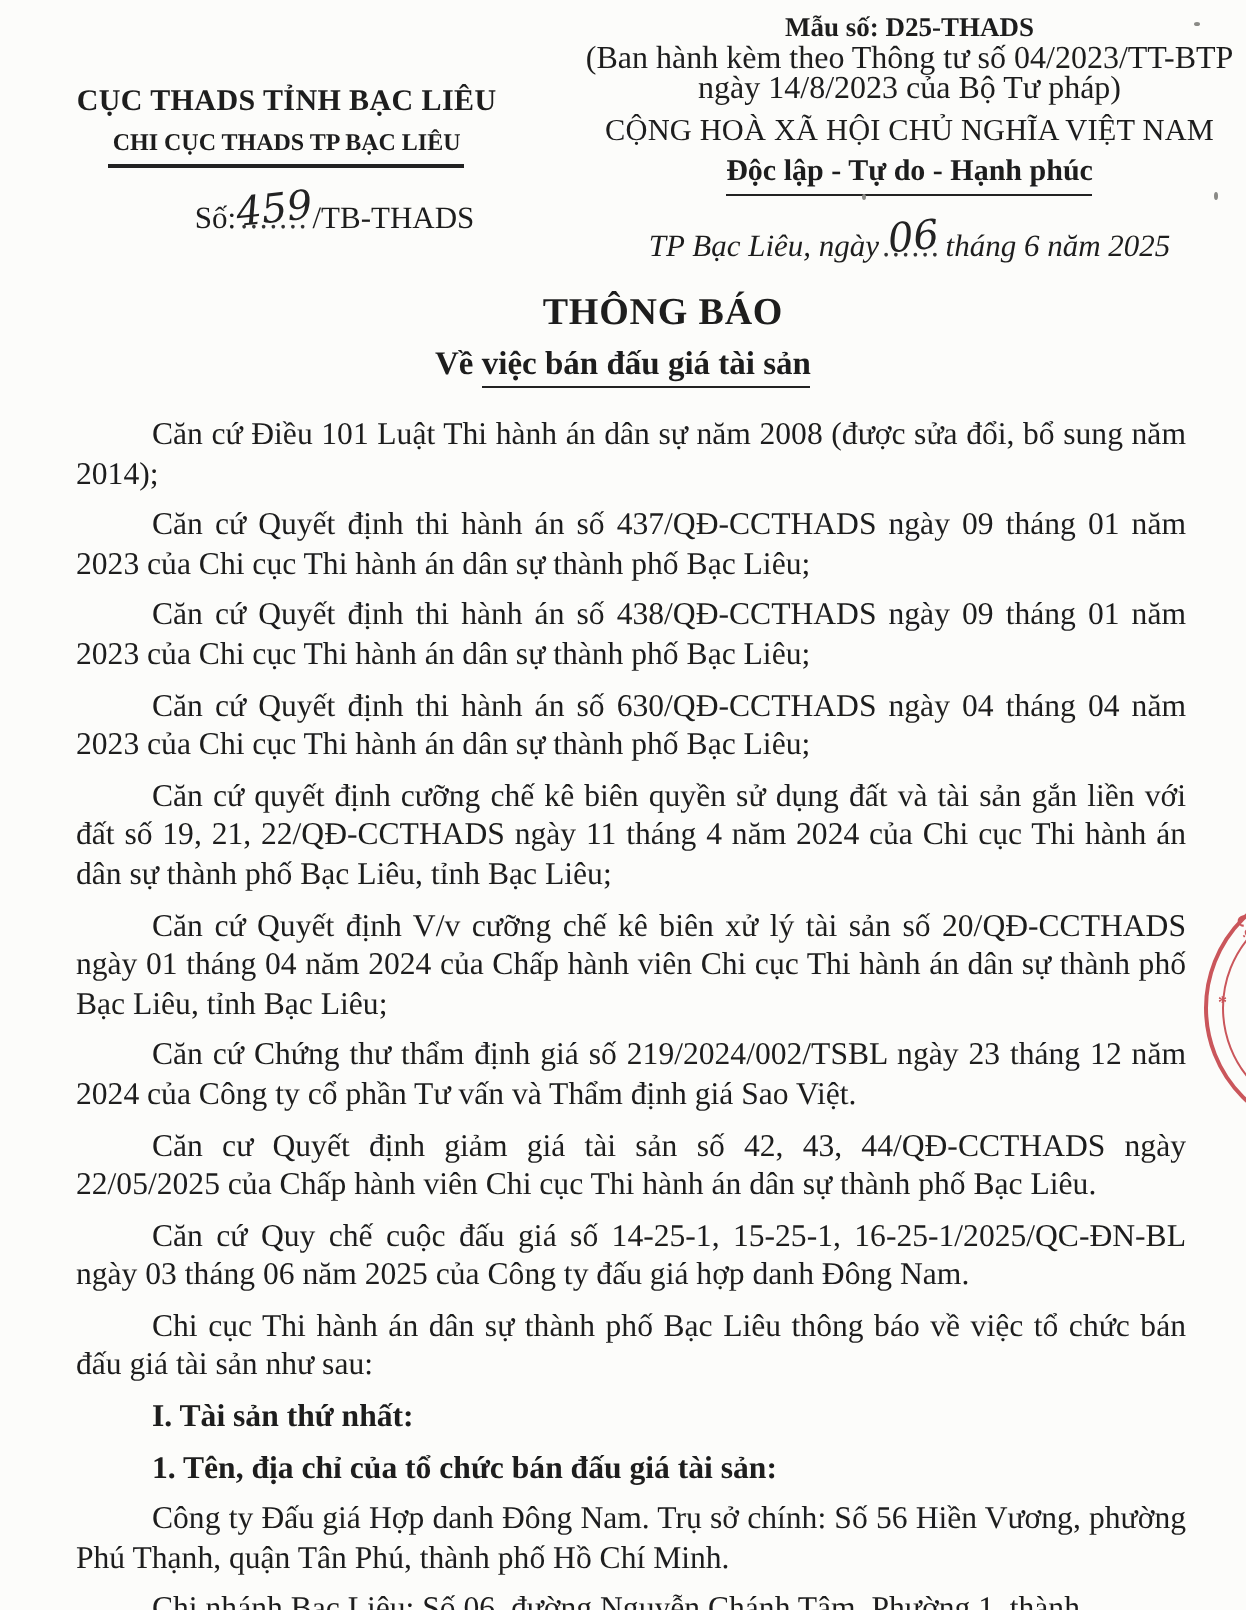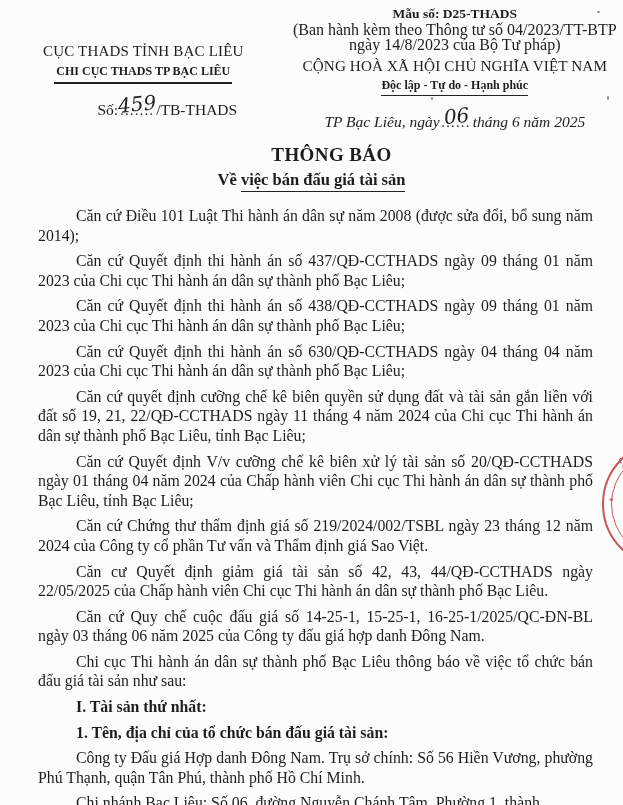--- a/index.html
+++ b/index.html
@@ -10,28 +10,28 @@
     background:#fcfcfa;
     overflow:hidden;
     color:#1d1d1d;
     font-family:"Liberation Serif","DejaVu Serif",serif;
     box-sizing:border-box;
   }
   
   .hdr{display:flex;padding-top:6px;}
   .hdr-left{width:46%;text-align:center;padding-top:37px;box-sizing:border-box;}
   .hdr-right{width:54%;text-align:center;box-sizing:border-box;}
-  .agency-parent{font-size:15px;letter-spacing:.2px;}
+  .agency-parent{font-size:15px;letter-spacing:.2px;font-weight:bold;}
   .agency-name{font-weight:bold;font-size:12px;margin-top:4px;}
   .hdr-rule{width:178px;height:1.6px;background:#222;margin:3px auto 0;}
   .doc-no{margin-top:17px;font-size:15.5px;padding-left:48px;}
   .form-no{font-weight:bold;font-size:13.5px;}
   .form-note{font-size:16px;line-height:15px;}
   .motto1{font-weight:normal;font-size:15.2px;margin-top:5px;letter-spacing:.1px;}
-  .motto2{font-weight:bold;font-size:12px;margin-top:3px;display:inline-block;
+  .motto2{font-weight:bold;font-size:15px;margin-top:3px;display:inline-block;
           border-bottom:1.6px solid #222;padding-bottom:2px;}
   .place-date{font-style:italic;font-size:15.5px;margin-top:17px;}
   
   .hand-wrap{position:relative;display:inline-block;padding:0 2px;}
   .hand-dots{letter-spacing:1px;color:#333;}
   .hand{
     position:absolute;left:0;top:-9px;width:100%;text-align:center;
     font-family:"DejaVu Serif",serif;font-style:italic;font-size:20px;
     transform:rotate(-6deg);color:#222;
   }

